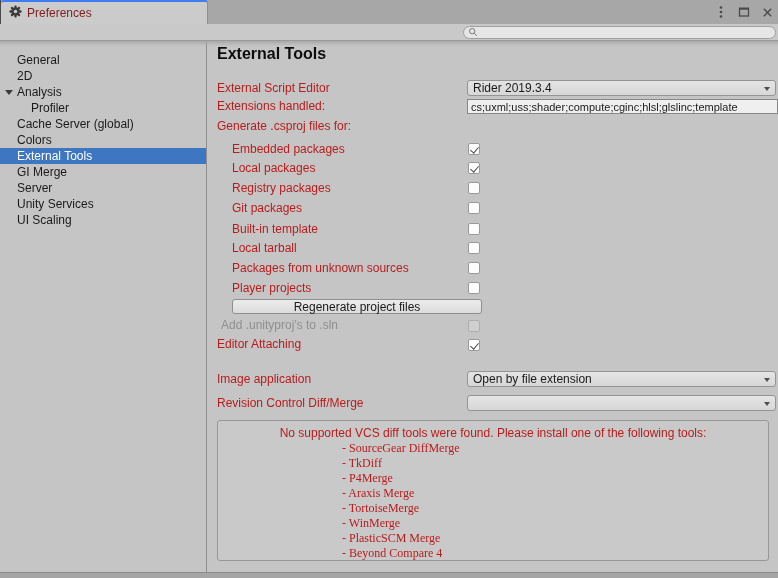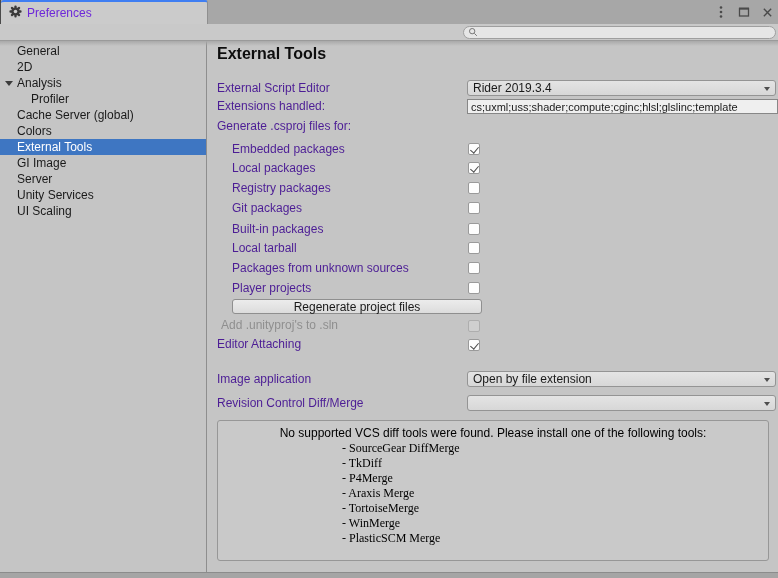--- a/index.html
+++ b/index.html
@@ -17,21 +17,21 @@
   .window{position:absolute;inset:0;width:778px;height:578px;background:#c5c5c5;}
 
   
   .tabbar{position:absolute;top:0;left:0;right:0;height:24px;background:#a7a7a7;border-left:1px solid #4a4a4a;}
   .tab{
     position:absolute;left:0;top:0;width:207px;height:24px;
     background:#cbcbcb;border-top:2px solid var(--accent);
     border-right:1px solid #8f8f8f;border-radius:3px 3px 0 0;
     display:flex;align-items:center;padding-left:8px;gap:5px;
   }
-  .tab-title{color:#6d28d9;}
+  .tab-title{color:#7f1d1d;}
   .win-controls{position:absolute;right:4px;top:0;height:24px;display:flex;align-items:center;gap:9px;}
   .win-btn{display:flex;align-items:center;justify-content:center;width:14px;height:18px;cursor:default;}
 
   
   .toolbar{position:absolute;top:24px;left:0;right:0;height:17px;background:#c9c9c9;border-bottom:1px solid #9a9a9a;}
   .searchbox{
     position:absolute;left:463px;right:2px;top:2px;height:13px;
     background:#e6e6e6;border:1px solid #9f9f9f;border-radius:7px;
     display:flex;align-items:center;padding:0 4px;gap:3px;
   }
@@ -39,32 +39,32 @@
     flex:1;border:none;background:transparent;outline:none;
     font-family:"Liberation Sans",sans-serif;font-size:10px;color:#222;height:11px;
   }
 
   
   .body{position:absolute;top:41px;left:0;right:0;bottom:6px;display:flex;background:#c5c5c5;}
   .body::before{content:"";position:absolute;top:0;left:0;right:0;height:5px;z-index:6;
     background:linear-gradient(#a9a9a9,rgba(197,197,197,0));pointer-events:none;}
 
   
-  .sidebar{width:207px;border-right:1px solid #8e8e8e;padding-top:2px;flex:none;}
+  .sidebar{width:207px;border-right:1px solid #8e8e8e;padding-top:11px;flex:none;}
   .side-item{height:16px;line-height:16px;padding-left:17px;white-space:nowrap;cursor:default;color:#1a1a1a;}
   .side-item.with-arrow{padding-left:4px;display:flex;align-items:center;}
   .side-item.indent{padding-left:31px;}
   .side-item.selected{background:var(--selection);color:#fff;}
   .fold-tri{display:inline-block;width:0;height:0;margin:0 4px 0 1px;
     border-left:4px solid transparent;border-right:4px solid transparent;border-top:5px solid #3c3c3c;}
 
   
   .main{flex:1;position:relative;overflow:hidden;}
   .row{position:absolute;left:0;right:0;height:16px;}
-  .lbl{position:absolute;left:10px;line-height:16px;color:#4c1d95;white-space:nowrap;}
+  .lbl{position:absolute;left:10px;line-height:16px;color:#b91c1c;white-space:nowrap;}
   .lbl.ind1{left:25px;}
   .lbl.ind05{left:14px;}
   .lbl.disabled{color:#8f8f8f;}
   .page-title{position:absolute;top:4px;left:10px;font-size:16px;font-weight:bold;color:#0d0d0d;}
 
   .dropdown{
     position:absolute;left:260px;right:2px;top:0;height:16px;
     background:linear-gradient(#e4e4e4,#d7d7d7);
     border:1px solid #949494;border-radius:3px;
     padding:0 16px 0 5px;line-height:14px;color:#1a1a1a;cursor:default;
@@ -95,21 +95,21 @@
     position:absolute;left:25px;top:258px;width:250px;height:15px;
     background:linear-gradient(#ececec,#dcdcdc);
     border:1px solid #8f8f8f;border-radius:3px;
     font-family:"Liberation Sans",sans-serif;font-size:12px;color:#1a1a1a;
     text-align:center;line-height:12px;cursor:default;
   }
 
   .info-box{
     position:absolute;left:10px;top:379px;width:552px;height:141px;
     background:#c9c9c9;border:1px solid #979797;border-radius:3px;
-    padding-top:5px;color:#000000;
+    padding-top:5px;color:#b91c1c;
   }
   .info-msg{text-align:center;line-height:15px;}
   .info-list{margin-left:124px;}
   .info-list div{line-height:15px;white-space:nowrap;font-family:Liberation Serif, serif;}
 
   
   .statusbar{position:absolute;left:0;right:0;bottom:0;height:6px;background:#a5a5a5;border-top:1px solid #8c8c8c;}
 </style>
 </head>
 <body>
@@ -174,21 +174,21 @@
       <div class="side-item"><span>General</span></div>
       <div class="side-item"><span>2D</span></div>
       <div class="side-item with-arrow">
         <span class="fold-tri"></span>
         <span>Analysis</span>
       </div>
       <div class="side-item indent"><span>Profiler</span></div>
       <div class="side-item"><span>Cache Server (global)</span></div>
       <div class="side-item"><span>Colors</span></div>
       <div class="side-item selected"><span>External Tools</span></div>
-      <div class="side-item"><span>GI Image</span></div>
+      <div class="side-item"><span>GI Merge</span></div>
       <div class="side-item"><span>Server</span></div>
       <div class="side-item"><span>Unity Services</span></div>
       <div class="side-item"><span>UI Scaling</span></div>
     </div>
 
     <div class="main">
       <div class="page-title">External Tools</div>
 
       <div class="row" style="top:39px">
         <span class="lbl">External Script Editor</span>
@@ -217,21 +217,21 @@
       </div>
       <div class="row" style="top:139px">
         <span class="lbl ind1">Registry packages</span>
         <span class="checkbox"></span>
       </div>
       <div class="row" style="top:159px">
         <span class="lbl ind1">Git packages</span>
         <span class="checkbox"></span>
       </div>
       <div class="row" style="top:180px">
-        <span class="lbl ind1">Built-in packages</span>
+        <span class="lbl ind1">Built-in template</span>
         <span class="checkbox"></span>
       </div>
       <div class="row" style="top:199px">
         <span class="lbl ind1">Local tarball</span>
         <span class="checkbox"></span>
       </div>
       <div class="row" style="top:219px">
         <span class="lbl ind1">Packages from unknown sources</span>
         <span class="checkbox"></span>
       </div>
@@ -271,19 +271,20 @@
       <div class="info-box">
         <div class="info-msg">No supported VCS diff tools were found. Please install one of the following tools:</div>
         <div class="info-list">
           <div>- SourceGear DiffMerge</div>
           <div>- TkDiff</div>
           <div>- P4Merge</div>
           <div>- Araxis Merge</div>
           <div>- TortoiseMerge</div>
           <div>- WinMerge</div>
           <div>- PlasticSCM Merge</div>
+          <div>- Beyond Compare 4</div>
         </div>
       </div>
     </div>
   </div>
 
   <div class="statusbar"></div>
 </div>
 
 </body></html>

